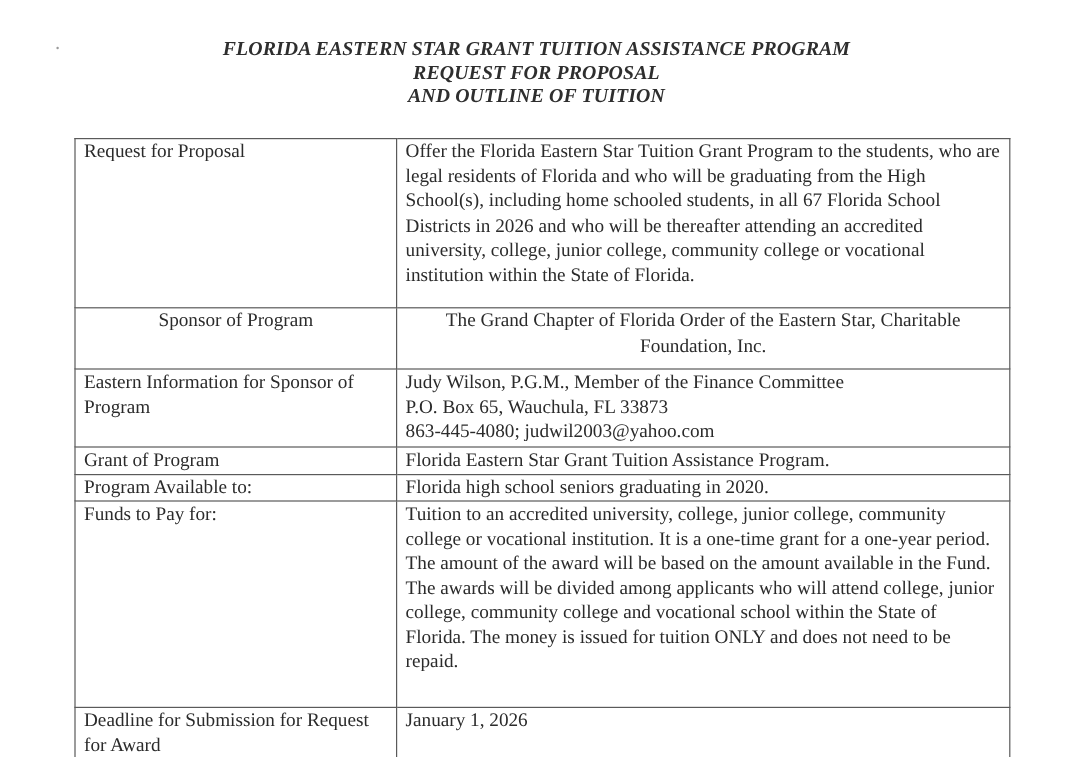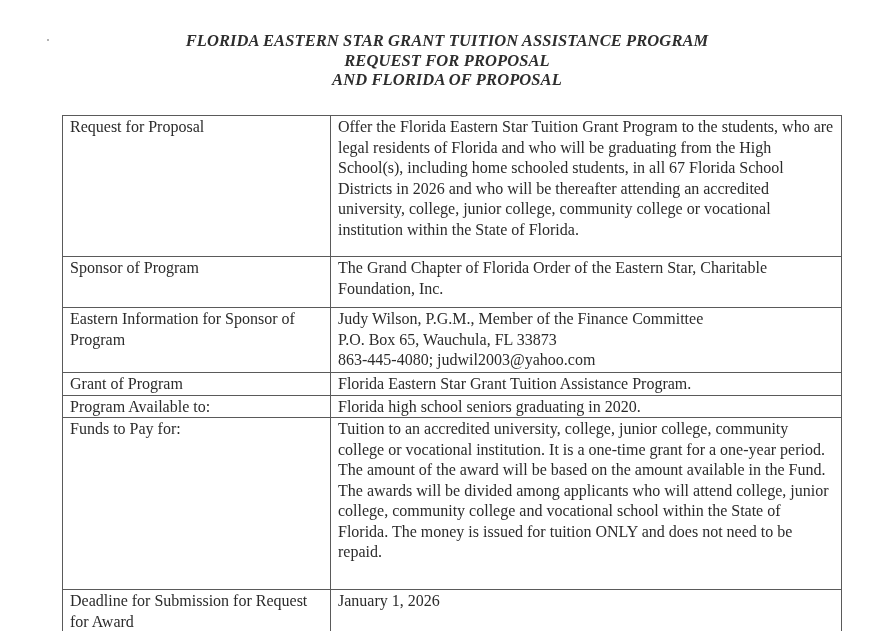--- a/index.html
+++ b/index.html
@@ -50,37 +50,37 @@
       color: #2b2b2b;
     }
     table.proposal td {
       border: 1.2px solid #5a5a5a;
       vertical-align: top;
       padding: 1px 7px 0 7px;
     }
     table.proposal col.c1 { width: 268px; }
     table.proposal col.c2 { width: 511px; }
     tr.r-request td { height: 139px; }
-    tr.r-sponsor td { height: 49px; }
+    tr.r-sponsor td { height: 49px; text-align: center; }
     tr.r-contact td { height: 63px; }
     tr.r-name td { height: 18px; }
     tr.r-available td { height: 20px; }
     tr.r-funds td { height: 170px; }
     tr.r-deadline td { height: 43px; }
     .value-line { display: block; }
   </style>
 </head>
 <body>
 
 <div class="speck"></div>
 
 <div class="page-header">
   <div>FLORIDA EASTERN STAR GRANT TUITION ASSISTANCE PROGRAM</div>
   <div>REQUEST FOR PROPOSAL</div>
-  <div>AND FLORIDA OF PROPOSAL</div>
+  <div>AND OUTLINE OF TUITION</div>
 </div>
 
 <table class="proposal">
   <colgroup>
     <col class="c1">
     <col class="c2">
   </colgroup>
   <tbody>
     <tr class="r-request">
       <td>Request for Proposal</td>

